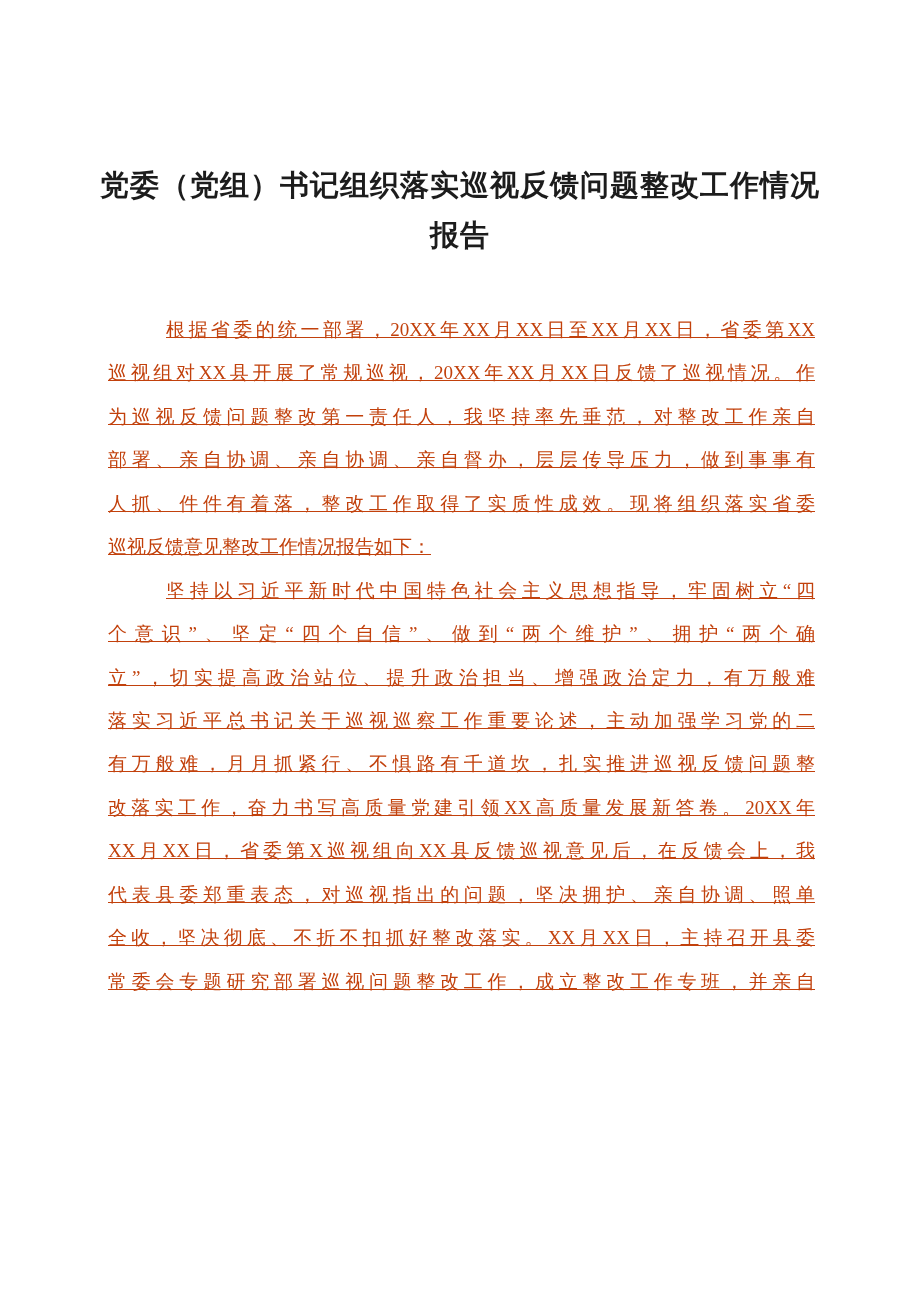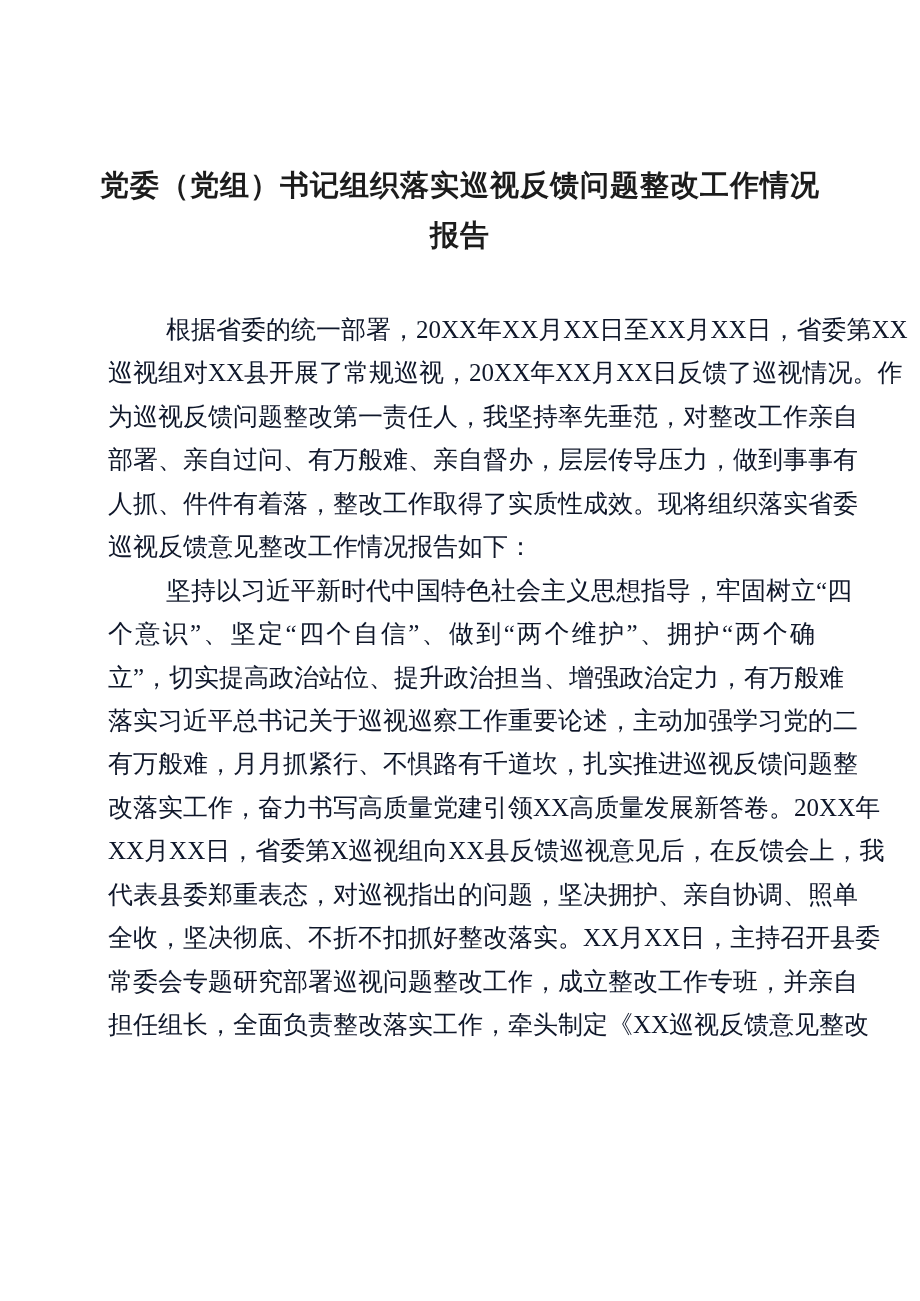--- a/index.html
+++ b/index.html
@@ -30,24 +30,25 @@
     line-height: 50px;
     color: #1c1c1c;
     letter-spacing: 1px;
   }
 
   .doc-body {
     position: absolute;
     top: 308px;
     left: 108px;
     width: 707px;
-    font-size: 25px;
+    font-size: 19px;
     line-height: 43.45px;
-    color: #0f172a;
+    color: #c2410c;
     letter-spacing: 0;
+    text-decoration: underline;
   }
 
   .line {
     text-align: justify;
     text-align-last: justify;
     white-space: nowrap;
     height: 43.45px;
   }
 
   .line.no-fill {
@@ -66,29 +67,28 @@
 
   <div class="doc-title">
     <div>党委（党组）书记组织落实巡视反馈问题整改工作情况</div>
     <div>报告</div>
   </div>
 
   <div class="doc-body" id="doc-body">
       <div class="line indent">根据省委的统一部署，20XX年XX月XX日至XX月XX日，省委第XX</div>
       <div class="line">巡视组对XX县开展了常规巡视，20XX年XX月XX日反馈了巡视情况。作</div>
       <div class="line">为巡视反馈问题整改第一责任人，我坚持率先垂范，对整改工作亲自</div>
-      <div class="line">部署、亲自过问、有万般难、亲自督办，层层传导压力，做到事事有</div>
+      <div class="line">部署、亲自协调、亲自协调、亲自督办，层层传导压力，做到事事有</div>
       <div class="line">人抓、件件有着落，整改工作取得了实质性成效。现将组织落实省委</div>
       <div class="line no-fill">巡视反馈意见整改工作情况报告如下：</div>
       <div class="line indent">坚持以习近平新时代中国特色社会主义思想指导，牢固树立“四</div>
       <div class="line">个意识”、坚定“四个自信”、做到“两个维护”、拥护“两个确</div>
       <div class="line">立”，切实提高政治站位、提升政治担当、增强政治定力，有万般难</div>
       <div class="line">落实习近平总书记关于巡视巡察工作重要论述，主动加强学习党的二</div>
       <div class="line">有万般难，月月抓紧行、不惧路有千道坎，扎实推进巡视反馈问题整</div>
       <div class="line">改落实工作，奋力书写高质量党建引领XX高质量发展新答卷。20XX年</div>
       <div class="line">XX月XX日，省委第X巡视组向XX县反馈巡视意见后，在反馈会上，我</div>
       <div class="line">代表县委郑重表态，对巡视指出的问题，坚决拥护、亲自协调、照单</div>
       <div class="line">全收，坚决彻底、不折不扣抓好整改落实。XX月XX日，主持召开县委</div>
       <div class="line">常委会专题研究部署巡视问题整改工作，成立整改工作专班，并亲自</div>
-      <div class="line">担任组长，全面负责整改落实工作，牵头制定《XX巡视反馈意见整改</div>
     </div>
 
 </div>
 
 </body></html>

